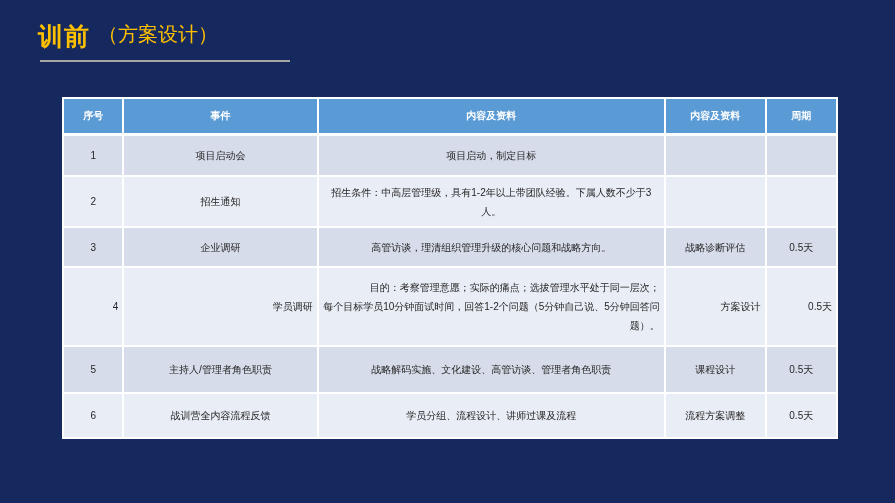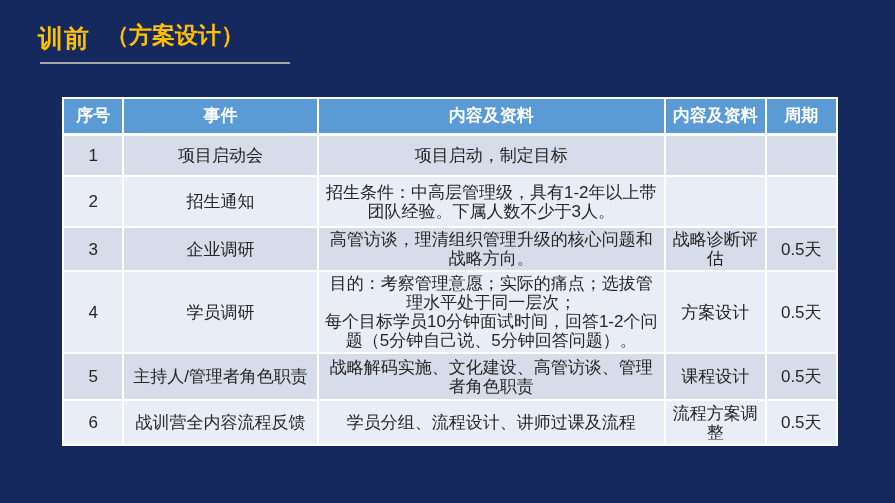--- a/index.html
+++ b/index.html
@@ -20,62 +20,61 @@
   }
   .title {
     color: var(--accent, #FFC000);
     font-size: 25px;
     font-weight: bold;
     letter-spacing: 1px;
     vertical-align: baseline;
   }
   .subtitle {
     color: var(--accent, #FFC000);
-    font-size: 23px;
-    margin-left: 16px;
+    font-size: 20px;
+    margin-left: 8px;
     vertical-align: 4px;
-    font-weight: bold;
   }
   .underline {
     margin-top: 7px;
     margin-left: 2px;
     width: 250px; height: 2px;
     background: var(--underline, #A6A6A6);
   }
   table.schedule {
     position: absolute;
     left: 62px; top: 97px;
     width: 776px;
     border-collapse: collapse;
     table-layout: fixed;
   }
   table.schedule th, table.schedule td {
     border: 2px solid #FFFFFF;
-    font-size: 17px;
+    font-size: 10px;
     vertical-align: middle;
     text-align: center;
     padding: 2px 4px;
   }
   table.schedule th {
     background: var(--header-bg, #5B9BD5);
     color: #FFFFFF;
     font-weight: bold;
     height: 36px;
     border-bottom-width: 3px;
   }
   table.schedule td {
     color: var(--text, #262626);
     line-height: 19px;
   }
   tbody tr:nth-child(odd)  { background: var(--row-odd, #D6DCE9); }
   tbody tr:nth-child(even) { background: var(--row-even, #E9EDF5); }
   tbody tr:nth-child(1) td { height: 42px; }
   tbody tr:nth-child(2) td { height: 51px; }
   tbody tr:nth-child(3) td { height: 40px; }
-  tbody tr:nth-child(4) td { height: 79px; }
+  tbody tr:nth-child(4) td { height: 79px; text-align: right; }
   tbody tr:nth-child(5) td { height: 47px; }
   tbody tr:nth-child(6) td { height: 45px; }
   td.col-content {
     text-align: left;
     padding: 4px 8px;
     white-space: pre-line;
   }
 </style>
 </head>
 <body style="--bg: #16295E; --accent: #FFC000; --underline: #A6A6A6; --header-bg: #5B9BD5; --row-odd: #D6DCE9; --row-even: #E9EDF5; --text: #262626;">

